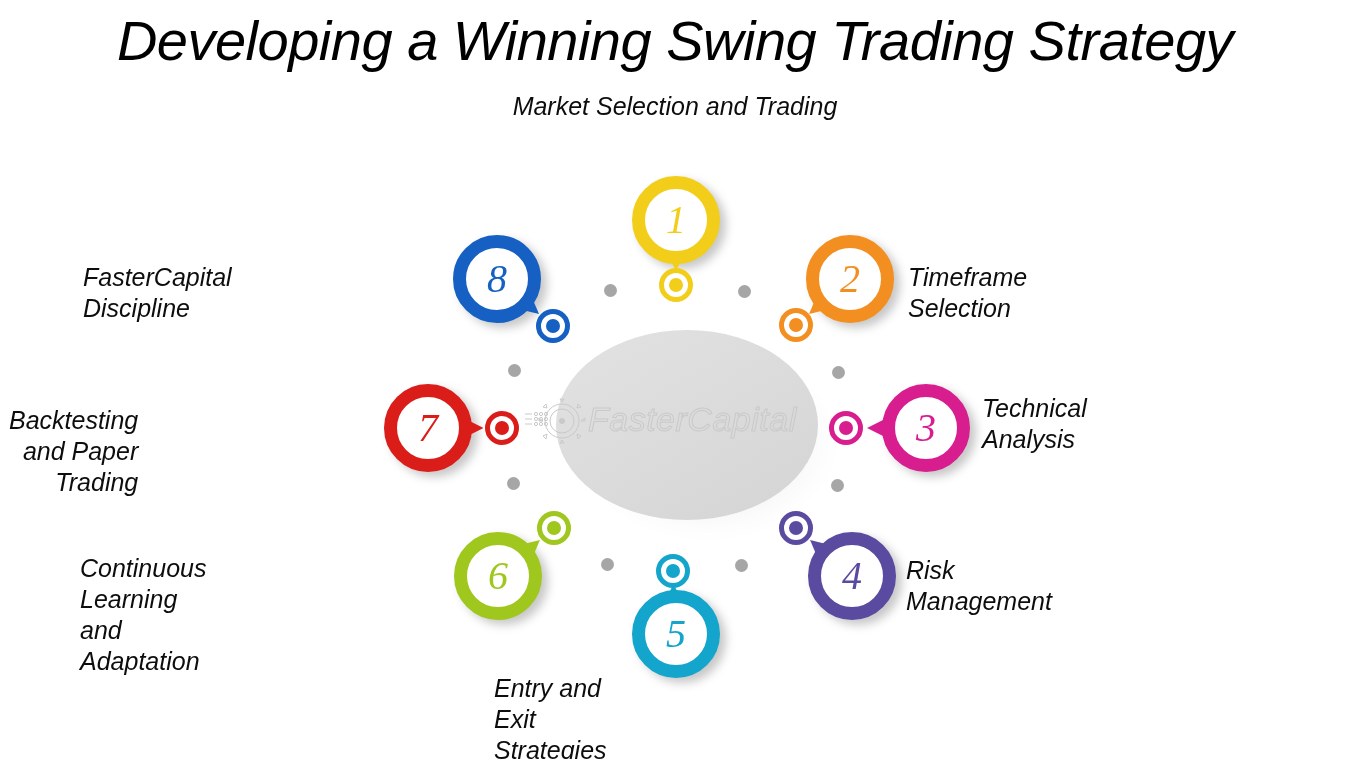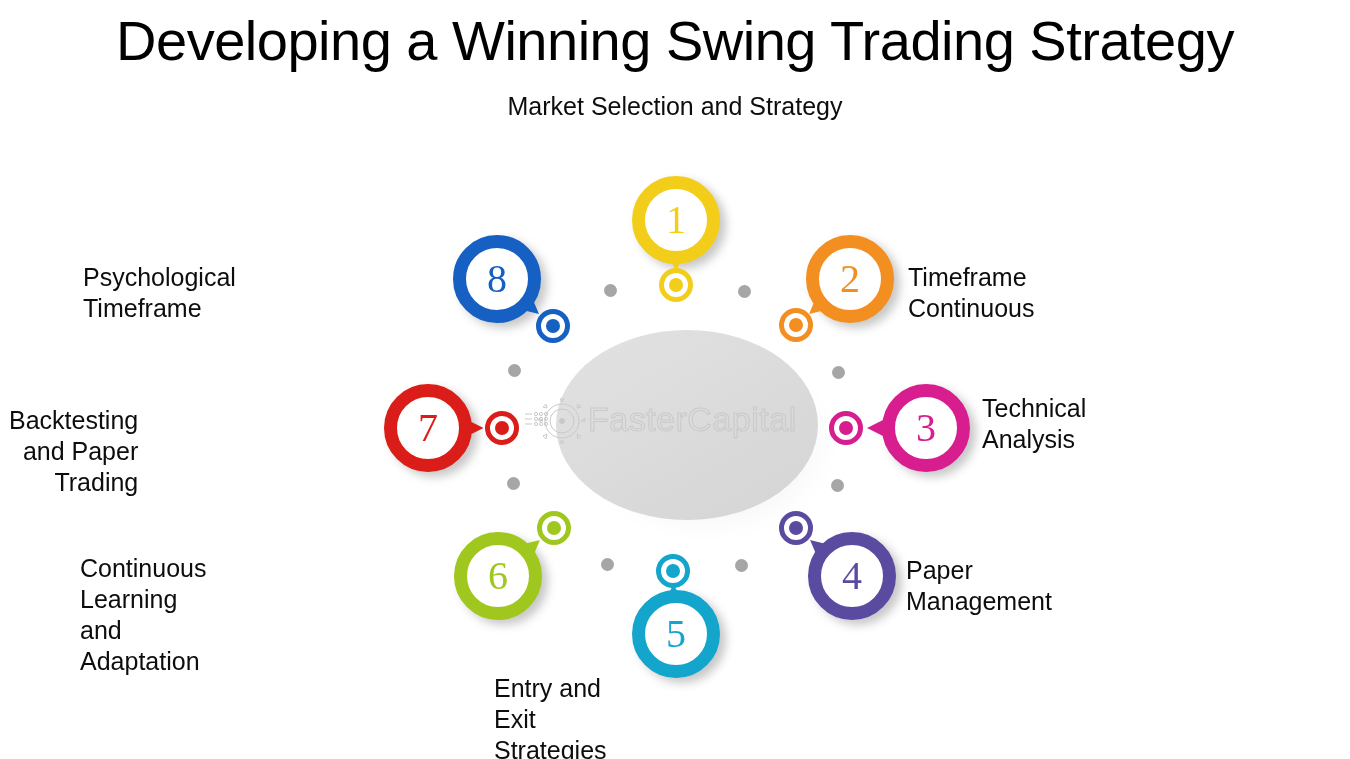--- a/index.html
+++ b/index.html
@@ -9,20 +9,21 @@
   }
   body {
     font-family: "Liberation Sans", sans-serif;
   }
   #canvas {
     position: relative;
     width: 1350px;
     height: 759px;
     background: #ffffff;
     overflow: hidden;
+    font-style: italic;
   }
 
   
   #title {
     position: absolute;
     left: 0;
     top: 8px;
     width: 1350px;
     text-align: center;
     font-family: "Liberation Sans", sans-serif;
@@ -177,21 +178,21 @@
     white-space: pre-line;
   }
   .label.left  { text-align: left; }
 </style>
 </head>
 <body>
 
 <div id="canvas">
 
   <div id="title">Developing a Winning Swing Trading Strategy</div>
-  <div id="subtitle">Market Selection and Strategy</div>
+  <div id="subtitle">Market Selection and Trading</div>
 
   <div id="center-shadow"></div>
   <div id="center-ellipse"></div>
 
   <div id="watermark">
     <svg width="66" height="46" viewBox="0 0 66 46">
       <g fill="none" stroke="#c9c9c9" stroke-width="1">
         <circle cx="42" cy="23" r="17"></circle>
         <circle cx="42" cy="23" r="12"></circle>
         <circle cx="42" cy="23" r="2.5" fill="#c9c9c9"></circle>
@@ -237,21 +238,21 @@
       </div>
       <div class="node">
         <div class="tail" style="left: 821.92px; top: 302.92px; background: rgb(242, 143, 32); transform: rotate(139.574deg);"></div>
         <div class="bubble-shadow" style="left: 850px; top: 279px;"></div>
         <div class="bubble" style="left: 850px; top: 279px; border-color: rgb(242, 143, 32);">
           <span class="bubble-num" style="color: rgb(242, 143, 32);">2</span>
         </div>
         <div class="ring" style="left: 796px; top: 325px; border-color: rgb(242, 143, 32);">
           <div class="ring-core" style="background: rgb(242, 143, 32);"></div>
         </div>
-        <div class="label left" style="left: 908px; top: 262px;">Timeframe Continuous</div>
+        <div class="label left" style="left: 908px; top: 262px;">Timeframe Selection</div>
       </div>
       <div class="node">
         <div class="tail" style="left: 884.4px; top: 428px; background: rgb(216, 30, 143); transform: rotate(180deg);"></div>
         <div class="bubble-shadow" style="left: 926px; top: 428px;"></div>
         <div class="bubble" style="left: 926px; top: 428px; border-color: rgb(216, 30, 143);">
           <span class="bubble-num" style="color: rgb(216, 30, 143);">3</span>
         </div>
         <div class="ring" style="left: 846px; top: 428px; border-color: rgb(216, 30, 143);">
           <div class="ring-core" style="background: rgb(216, 30, 143);"></div>
         </div>
@@ -259,21 +260,21 @@
       </div>
       <div class="node">
         <div class="tail" style="left: 822.88px; top: 551.04px; background: rgb(91, 75, 160); transform: rotate(-139.399deg);"></div>
         <div class="bubble-shadow" style="left: 852px; top: 576px;"></div>
         <div class="bubble" style="left: 852px; top: 576px; border-color: rgb(91, 75, 160);">
           <span class="bubble-num" style="color: rgb(91, 75, 160);">4</span>
         </div>
         <div class="ring" style="left: 796px; top: 528px; border-color: rgb(91, 75, 160);">
           <div class="ring-core" style="background: rgb(91, 75, 160);"></div>
         </div>
-        <div class="label left" style="left: 906px; top: 555px;">Paper Management</div>
+        <div class="label left" style="left: 906px; top: 555px;">Risk Management</div>
       </div>
       <div class="node">
         <div class="tail" style="left: 674.44px; top: 601.24px; background: rgb(19, 165, 204); transform: rotate(-92.7263deg);"></div>
         <div class="bubble-shadow" style="left: 676px; top: 634px;"></div>
         <div class="bubble" style="left: 676px; top: 634px; border-color: rgb(19, 165, 204);">
           <span class="bubble-num" style="color: rgb(19, 165, 204);">5</span>
         </div>
         <div class="ring" style="left: 673px; top: 571px; border-color: rgb(19, 165, 204);">
           <div class="ring-core" style="background: rgb(19, 165, 204);"></div>
         </div>
@@ -304,17 +305,17 @@
       </div>
       <div class="node">
         <div class="tail" style="left: 526.12px; top: 303.44px; background: rgb(21, 96, 194); transform: rotate(40.0063deg);"></div>
         <div class="bubble-shadow" style="left: 497px; top: 279px;"></div>
         <div class="bubble" style="left: 497px; top: 279px; border-color: rgb(21, 96, 194);">
           <span class="bubble-num" style="color: rgb(21, 96, 194);">8</span>
         </div>
         <div class="ring" style="left: 553px; top: 326px; border-color: rgb(21, 96, 194);">
           <div class="ring-core" style="background: rgb(21, 96, 194);"></div>
         </div>
-        <div class="label left" style="left: 83px; top: 262px;">Psychological Timeframe</div>
+        <div class="label left" style="left: 83px; top: 262px;">FasterCapital Discipline</div>
       </div>
     </div>
 
 </div>
 
 </body></html>

